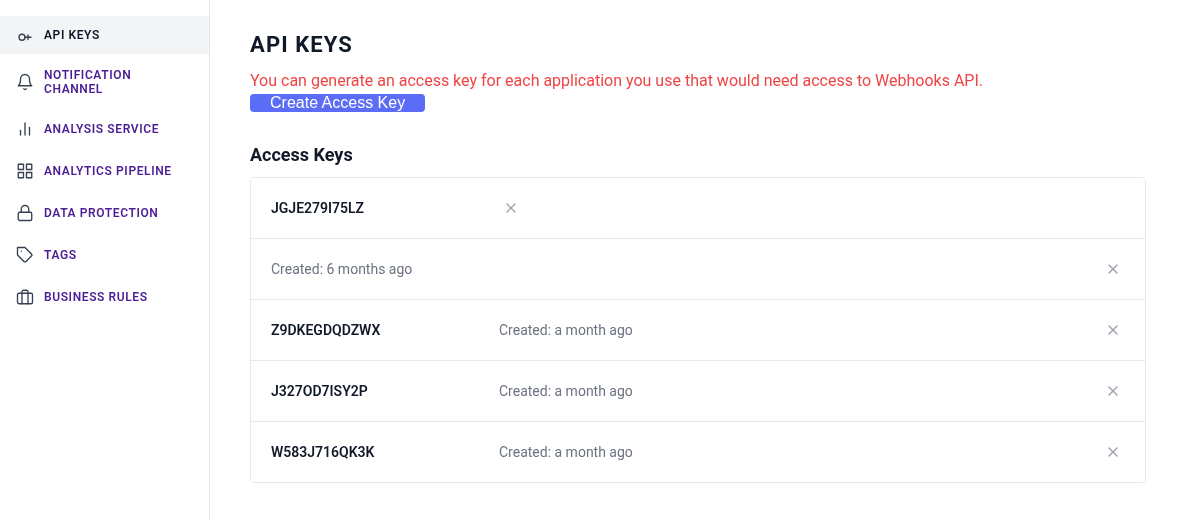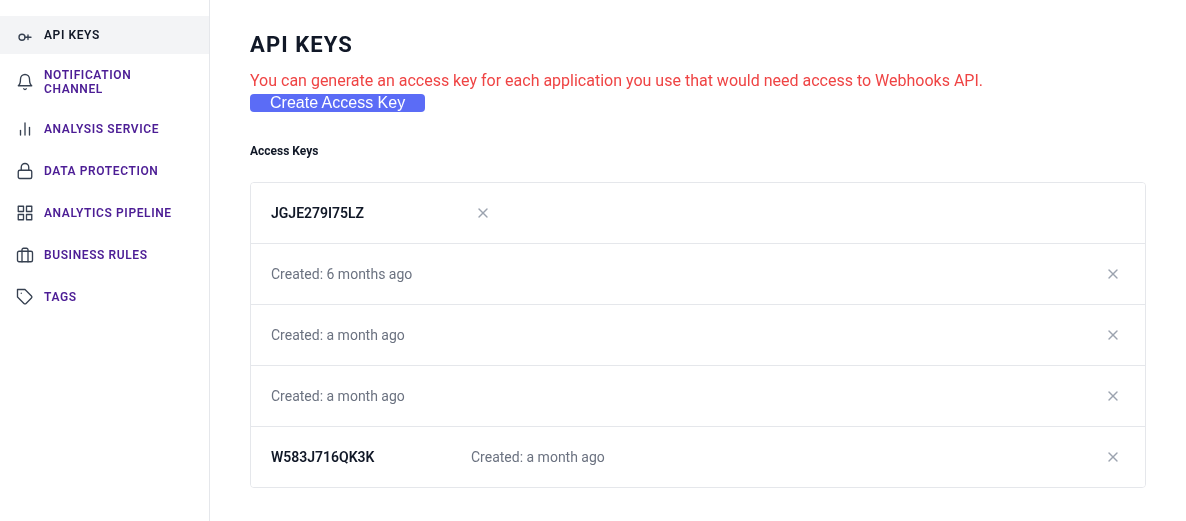--- a/index.html
+++ b/index.html
@@ -75,36 +75,37 @@
       color: #fff;
       border: none;
       border-radius: 4px;
       padding: 0 20px;
       font-size: 16px;
       font-weight: 500;
       cursor: pointer;
       margin-bottom: 32px;
     }
     .section-title {
-      font-size: 12px;
+      font-size: 18px;
       font-weight: 700;
       color: #111827;
-      margin-bottom: 24px;
+      margin-bottom: 12px;
     }
     .access-keys-list {
       border: 1px solid #e5e7eb;
       border-radius: 4px;
       overflow: hidden;
     }
     .access-key-row {
       display: flex;
       align-items: center;
       padding: 18px 20px;
       border-bottom: 1px solid #e5e7eb;
       background: #fff;
+      gap: 28px;
     }
     .access-key-row:last-child {
       border-bottom: none;
     }
     .key-id {
       font-size: 14px;
       font-weight: 600;
       color: #111827;
       width: 200px;
       min-width: 200px;
@@ -155,54 +156,54 @@
           <line x1="18" y1="20" x2="18" y2="10"></line>
           <line x1="12" y1="20" x2="12" y2="4"></line>
           <line x1="6" y1="20" x2="6" y2="14"></line>
         </svg>
       </span>
       <span>Analysis Service</span>
     </div>
     <div class="sidebar-item">
       <span class="sidebar-icon">
         <svg viewBox="0 0 24 24">
-          <rect x="3" y="11" width="18" height="11" rx="2" ry="2"></rect>
-          <path d="M7 11V7a5 5 0 0 1 10 0v4"></path>
-        </svg>
-      </span>
-      <span>Data Protection</span>
-    </div>
-    <div class="sidebar-item">
-      <span class="sidebar-icon">
-        <svg viewBox="0 0 24 24">
           <rect x="3" y="3" width="7" height="7"></rect>
           <rect x="14" y="3" width="7" height="7"></rect>
           <rect x="3" y="14" width="7" height="7"></rect>
           <rect x="14" y="14" width="7" height="7"></rect>
         </svg>
       </span>
       <span>Analytics Pipeline</span>
     </div>
     <div class="sidebar-item">
       <span class="sidebar-icon">
         <svg viewBox="0 0 24 24">
+          <rect x="3" y="11" width="18" height="11" rx="2" ry="2"></rect>
+          <path d="M7 11V7a5 5 0 0 1 10 0v4"></path>
+        </svg>
+      </span>
+      <span>Data Protection</span>
+    </div>
+    <div class="sidebar-item">
+      <span class="sidebar-icon">
+        <svg viewBox="0 0 24 24">
+          <path d="M20.59 13.41l-7.17 7.17a2 2 0 0 1-2.83 0L2 12V2h10l8.59 8.59a2 2 0 0 1 0 2.82z"></path>
+          <line x1="7" y1="7" x2="7.01" y2="7"></line>
+        </svg>
+      </span>
+      <span>Tags</span>
+    </div>
+    <div class="sidebar-item">
+      <span class="sidebar-icon">
+        <svg viewBox="0 0 24 24">
           <rect x="2" y="7" width="20" height="14" rx="2" ry="2"></rect>
           <path d="M16 21V5a2 2 0 0 0-2-2h-4a2 2 0 0 0-2 2v16"></path>
         </svg>
       </span>
       <span>Business Rules</span>
-    </div>
-    <div class="sidebar-item">
-      <span class="sidebar-icon">
-        <svg viewBox="0 0 24 24">
-          <path d="M20.59 13.41l-7.17 7.17a2 2 0 0 1-2.83 0L2 12V2h10l8.59 8.59a2 2 0 0 1 0 2.82z"></path>
-          <line x1="7" y1="7" x2="7.01" y2="7"></line>
-        </svg>
-      </span>
-      <span>Tags</span>
     </div>
   </nav>
 
 <main class="main">
   <h1 class="page-title">API KEYS</h1>
   <p class="description">You can generate an access key for each application you use that would need access to Webhooks API.</p>
   <button class="create-btn">Create Access Key</button>
   <h2 class="section-title">Access Keys</h2>
   <div class="access-keys-list">
 
@@ -218,29 +219,31 @@
       <div class="access-key-row">
         <span class="key-created">Created: 6 months ago</span>
         <button class="key-delete">
           <svg width="16" height="16" viewBox="0 0 24 24" fill="none" stroke="currentColor" stroke-width="2" stroke-linecap="round" stroke-linejoin="round">
             <line x1="18" y1="6" x2="6" y2="18"></line>
             <line x1="6" y1="6" x2="18" y2="18"></line>
           </svg>
         </button>
       </div>
       <div class="access-key-row">
+        <span class="key-id">Z9DKEGDQDZWX</span>
         <span class="key-created">Created: a month ago</span>
         <button class="key-delete">
           <svg width="16" height="16" viewBox="0 0 24 24" fill="none" stroke="currentColor" stroke-width="2" stroke-linecap="round" stroke-linejoin="round">
             <line x1="18" y1="6" x2="6" y2="18"></line>
             <line x1="6" y1="6" x2="18" y2="18"></line>
           </svg>
         </button>
       </div>
       <div class="access-key-row">
+        <span class="key-id">J327OD7ISY2P</span>
         <span class="key-created">Created: a month ago</span>
         <button class="key-delete">
           <svg width="16" height="16" viewBox="0 0 24 24" fill="none" stroke="currentColor" stroke-width="2" stroke-linecap="round" stroke-linejoin="round">
             <line x1="18" y1="6" x2="6" y2="18"></line>
             <line x1="6" y1="6" x2="18" y2="18"></line>
           </svg>
         </button>
       </div>
       <div class="access-key-row">
         <span class="key-id">W583J716QK3K</span>

